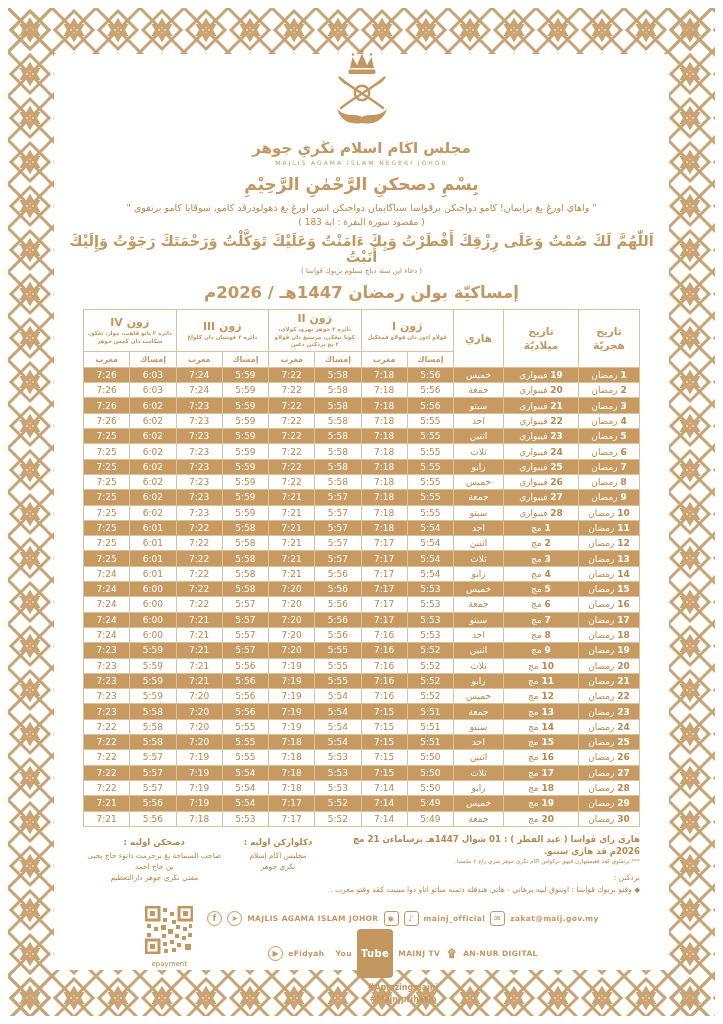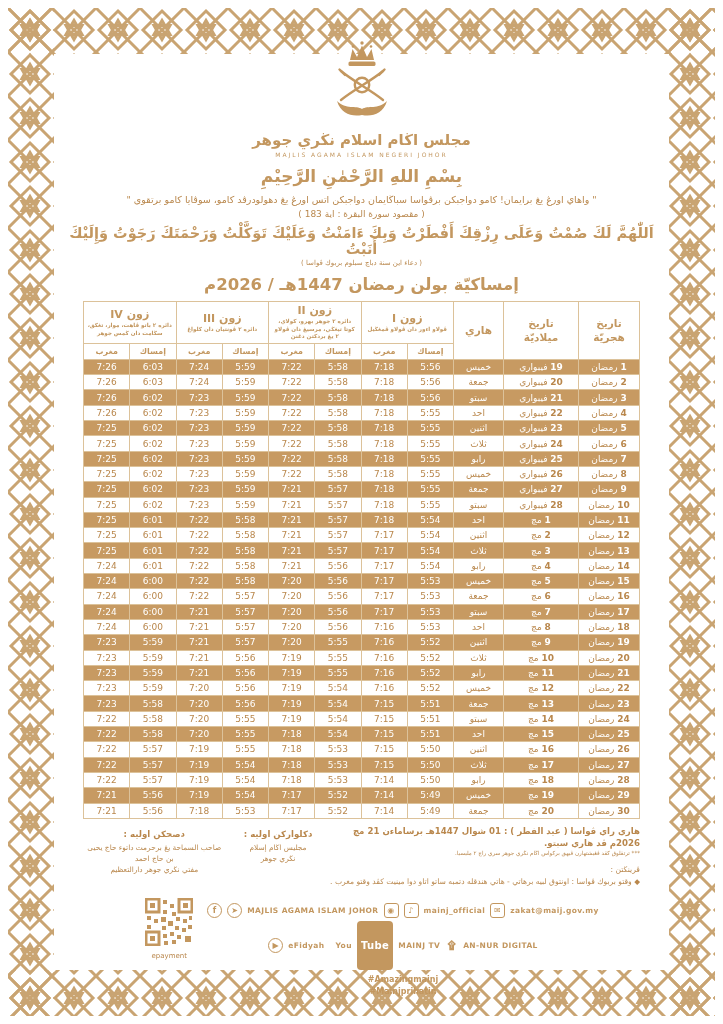--- a/index.html
+++ b/index.html
@@ -9,21 +9,21 @@
     --gold-line:#dcc29a;
     --gold-pattern:#c9a472;
   }
   html,body{margin:0;padding:0;background:#e8e8e8;}
   .page{
     position:relative;width:723px;height:1024px;background:#ffffff;
     font-family:"DejaVu Sans",sans-serif;color:var(--gold);
     overflow:hidden;margin:0 auto;
   }
   .frame{position:absolute;left:8px;top:8px;}
-  .content{position:absolute;left:61px;top:40px;width:601px;text-align:center;}
+  .content{position:absolute;left:61px;top:48px;width:601px;text-align:center;}
 
   
   .crest{margin:0 auto;display:block;}
   .org-jawi{font-size:15px;font-weight:bold;color:var(--gold);margin-top:1px;}
   .org-latin{font-size:6px;letter-spacing:2px;color:var(--gold);margin-top:2px;}
   .bismillah{font-size:17px;font-weight:bold;color:var(--gold);margin-top:8px;}
   .quote{direction:rtl;font-size:9.5px;color:var(--gold-dark);margin-top:7px;line-height:1.5;}
   .quote-src{direction:rtl;font-size:9px;color:var(--gold-dark);margin-top:2px;}
   .dua{direction:rtl;font-size:14.5px;font-weight:bold;color:var(--gold);margin-top:6px;}
   .dua-cap{direction:rtl;font-size:7px;color:var(--gold-dark);margin-top:2px;}
@@ -104,21 +104,21 @@
         <path d="M25 31 C37 41, 53 49, 67 60"></path>
         <path d="M67 31 C55 41, 39 49, 25 60"></path>
         <path d="M29 35 l-5.5 -5.5 M63 35 l5.5 -5.5"></path>
         <circle cx="46" cy="45" r="7.2"></circle>
         <path d="M21 61 C30 70, 40 65, 46 69 C52 65, 62 70, 71 61 C67 74, 56 77, 46 75 C36 77, 25 74, 21 61 Z" fill="#c3975f" stroke="none"></path>
       </g>
     </svg>
     <div class="org-jawi" dir="rtl">مجلس اڬام اسلام نڬري جوهر</div>
     <div class="org-latin">MAJLIS AGAMA ISLAM NEGERI JOHOR</div>
 
-    <div class="bismillah" dir="rtl">بِسْمِ اللهِ الرَّحْمٰنِ الرَّحِيْمِ</div>
+    <div class="bismillah" dir="rtl">بِسْمِ دصحكنِ الرَّحْمٰنِ الرَّحِيْمِ</div>
     <div class="quote">" واهاي اورڠ يڠ برايمان! كامو دواجبكن برڤواسا سباڬايمان دواجبكن اتس اورڠ يڠ دهولودرڤد كامو، سوڤايا كامو برتقوى "</div>
     <div class="quote-src">( مقصود سورة البقرة : اية 183 )</div>
     <div class="dua">اَللّٰهُمَّ لَكَ صُمْتُ وَعَلَى رِزْقِكَ أَفْطَرْتُ وَبِكَ ءَامَنْتُ وَعَلَيْكَ تَوَكَّلْتُ وَرَحْمَتَكَ رَجَوْتُ وَإِلَيْكَ أَنَبْتُ</div>
     <div class="dua-cap">( دعاء اين سنة دباچ سبلوم بربوك ڤواسا )</div>
     <div class="doc-title">إمساكيّة بولن رمضان 1447هـ / 2026م</div>
 
     <table class="timetable">
       <thead>
         <tr>
           <th class="th-main col-hijri" rowspan="2">تاريخ
@@ -546,21 +546,21 @@
             <td>7:21</td>
           </tr>
         </tbody>
     </table>
 
     <div class="notes">
       <div class="notes-right">
         <div class="eid-line">هاري راي ڤواسا ( عيد الفطر ) : 01 شوال 1447هـ برساماءن 21 مچ 2026م ڤد هاري سبتو.</div>
         <div class="eid-note">*** ترتقلوق كڤد ڤڠيشتهارن ڤيهق بركواس اڬام نڬري جوهر سري راج ٢ مليسيا.</div>
         <div class="peringatan">
-          <span>ڤرينڬتن :</span>
+          <span>بردكتن :</span>
           <span class="pi">◆  وقتو بربوك ڤواسا : اونتوق لبيه برهاتي - هاتي هندقله دتمبه ساتو اتاو دوا مينيت كڤد وقتو مغرب .</span>
         </div>
       </div>
       <div class="notes-left">
         <div class="oleh-block">
           <div class="oleh-label">دكلواركن اوليه :</div>
           <div class="oleh-body" style="white-space:pre-line">مجليس اڬام إسلام
 نڬري جوهر</div>
         </div>
         <div class="oleh-block" style="flex:1.6">

